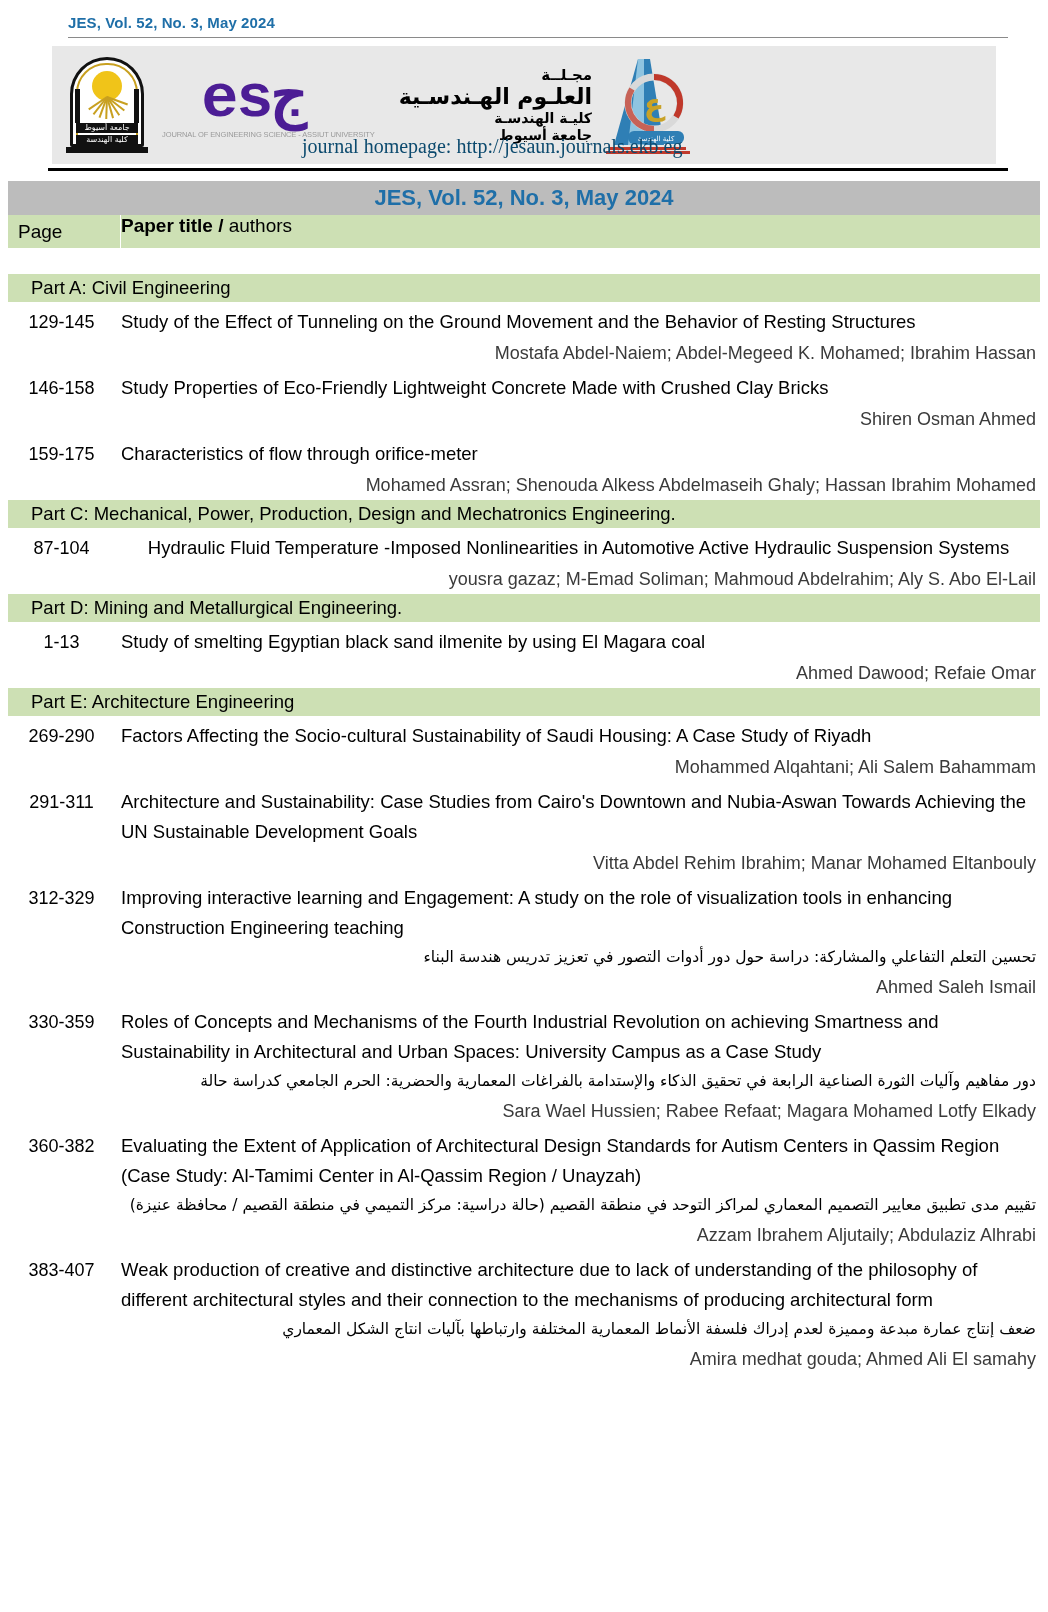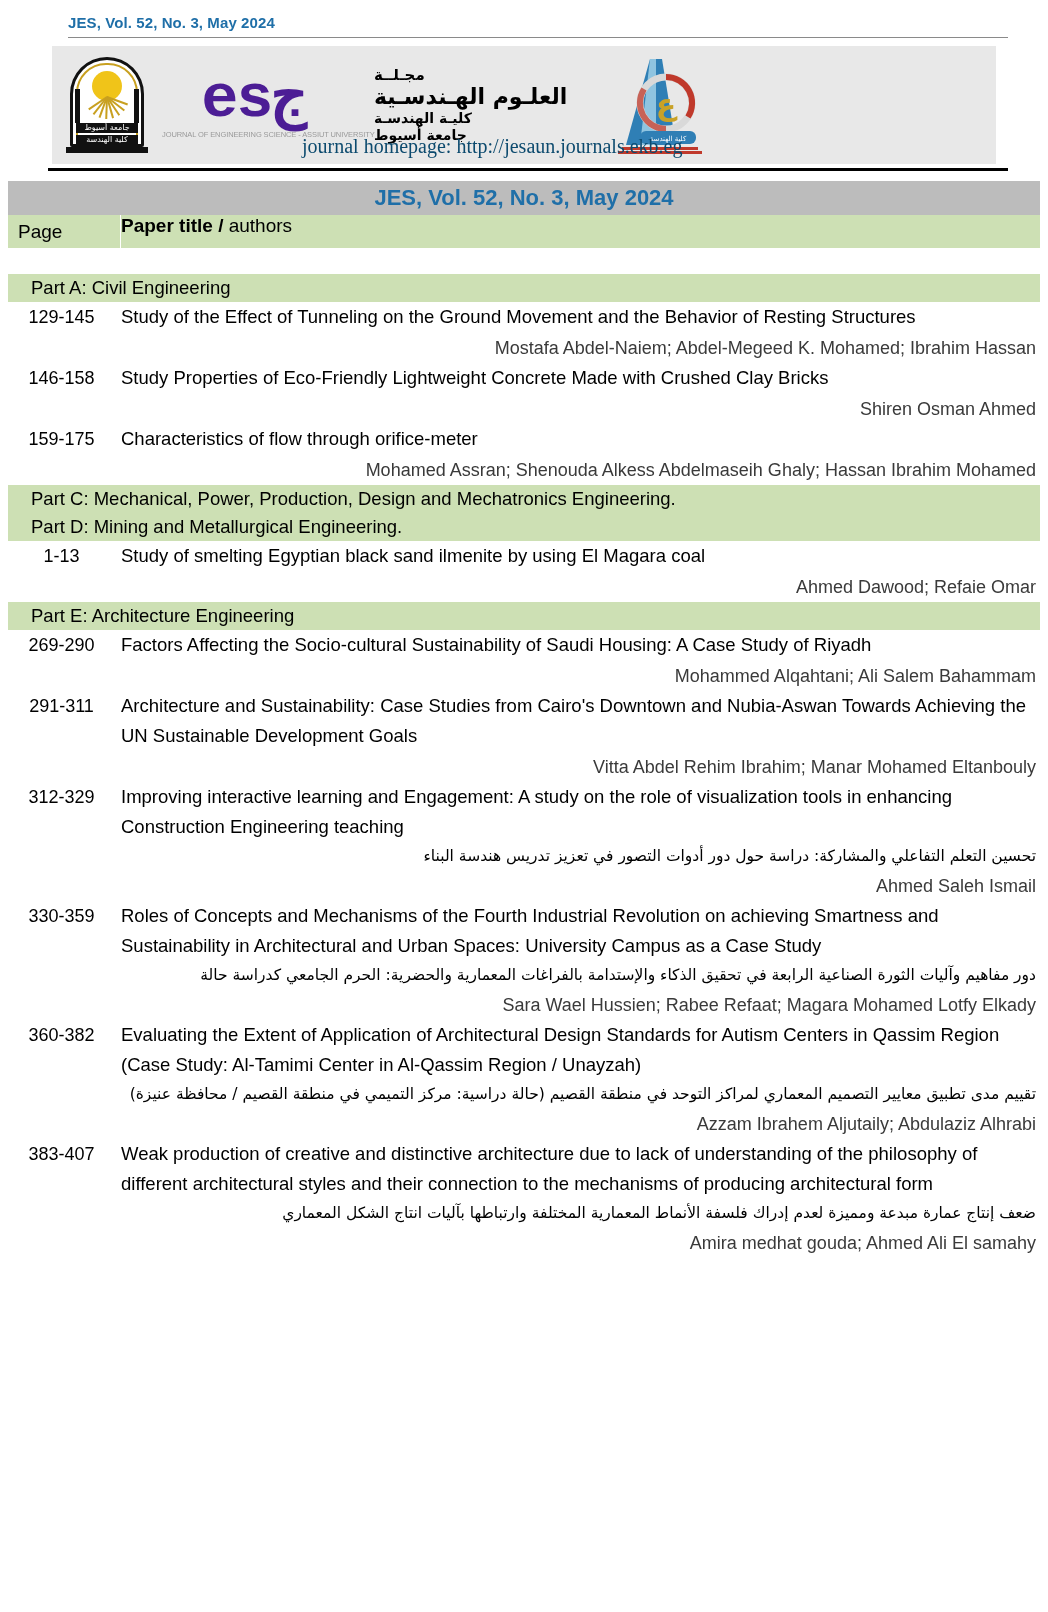--- a/index.html
+++ b/index.html
@@ -160,23 +160,23 @@
     font-size: 7.5px;
     color: #9a9a9a;
     letter-spacing: -0.1px;
     margin-top: 1px;
     white-space: nowrap;
   }
 
   
   .journal-titles-ar {
     flex: 0 0 auto;
-    margin-left: 26px;
+    margin-left: 14px;
     width: 230px;
-    text-align: left;
+    text-align: right;
     direction: rtl;
     font-family: "DejaVu Sans", sans-serif;
     line-height: 1.18;
   }
   .jta-1 { font-size: 15px; font-weight: bold; }
   .jta-2 { font-size: 22px; font-weight: bold; letter-spacing: -0.5px; }
   .jta-3 { font-size: 14px; font-weight: bold; }
   .jta-4 { font-size: 14px; font-weight: bold; }
 
   
@@ -248,20 +248,21 @@
     line-height: 28px;
     font-size: 18.5px;
     padding-left: 23px;
     box-sizing: border-box;
   }
 
   
   .article {
     display: flex;
     align-items: flex-start;
+    padding-top: 5px;
   }
   .pages {
     width: 113px;
     flex: 0 0 auto;
     text-align: center;
     font-size: 18px;
     line-height: 30px;
     padding-right: 6px;
     box-sizing: border-box;
   }
@@ -383,20 +384,27 @@
         </div>
       </div>
       <div class="article">
         <div class="pages">159-175</div>
         <div class="body-col">
           <div class="ptitle">Characteristics of flow through orifice-meter</div>
           <div class="authors">Mohamed Assran; Shenouda Alkess Abdelmaseih Ghaly; Hassan Ibrahim Mohamed</div>
         </div>
       </div>
       <div class="part-bar">Part C: Mechanical, Power, Production, Design and Mechatronics Engineering.</div>
+      <div class="article">
+        <div class="pages">87-104</div>
+        <div class="body-col">
+          <div class="ptitle center">Hydraulic Fluid Temperature -Imposed Nonlinearities in Automotive Active Hydraulic Suspension Systems</div>
+          <div class="authors">yousra gazaz; M-Emad Soliman; Mahmoud Abdelrahim; Aly S. Abo El-Lail</div>
+        </div>
+      </div>
       <div class="part-bar">Part D: Mining and Metallurgical Engineering.</div>
       <div class="article">
         <div class="pages">1-13</div>
         <div class="body-col">
           <div class="ptitle">Study of smelting Egyptian black sand ilmenite by using El Magara coal</div>
           <div class="authors">Ahmed Dawood; Refaie Omar</div>
         </div>
       </div>
       <div class="part-bar">Part E: Architecture Engineering</div>
       <div class="article">

